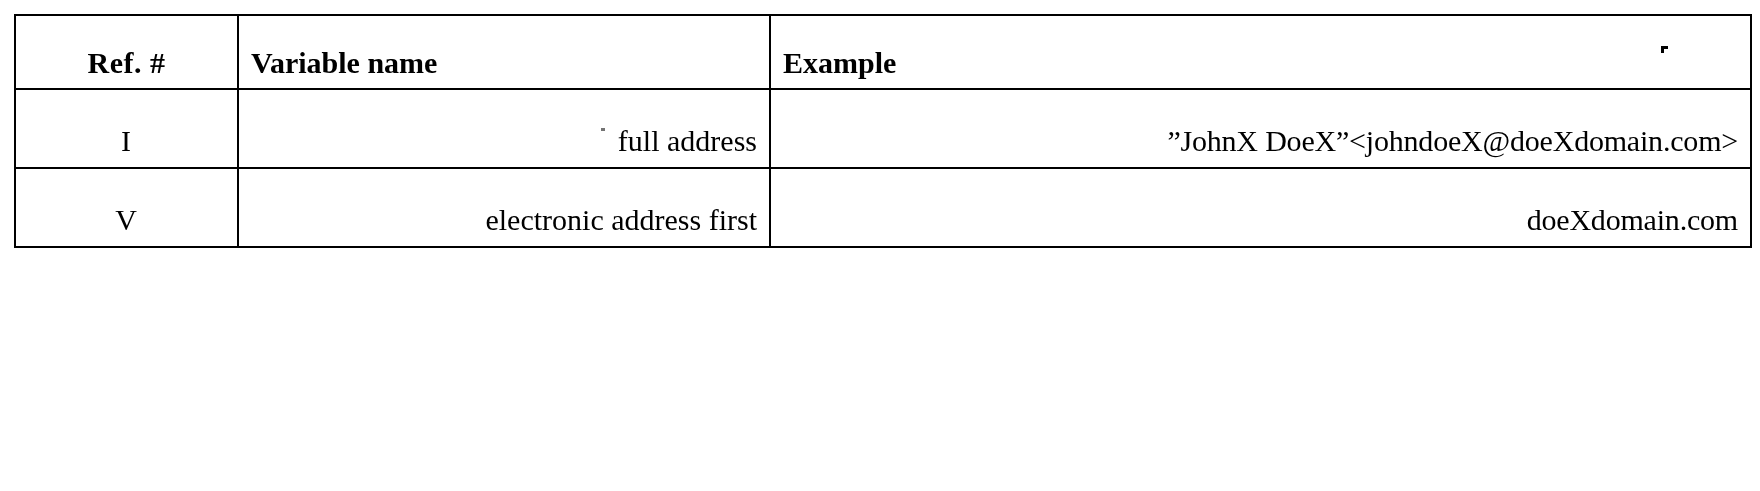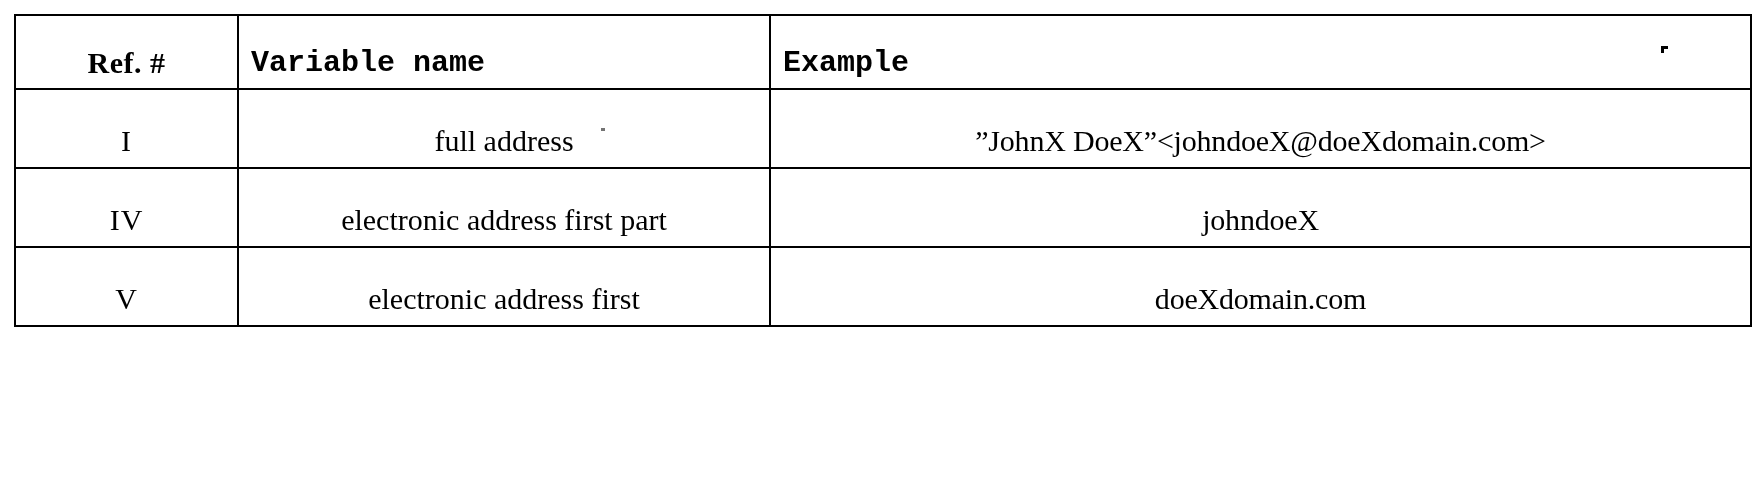--- a/index.html
+++ b/index.html
@@ -46,34 +46,33 @@
     font-weight: bold;
     font-size: 30px;
     padding-bottom: 8px;
   }
   th.h-ref {
     text-align: center;
     letter-spacing: 0.5px;
   }
   th.h-name, th.h-ex {
     text-align: left;
-    font-family: Liberation Mono, monospace;
   }
 
   tr.body-row td {
     height: 68px;
     font-size: 30px;
     padding-bottom: 9px;
   }
   td.c-ref {
     text-align: center;
     letter-spacing: 1px;
   }
   td.c-name, td.c-ex {
-    text-align: center;
+    text-align: right;
     white-space: nowrap;
     margin-top: 44px;
   }
   td.c-ex {
     letter-spacing: -0.2px;
   }
 
   
   .speck {
     position: absolute;
@@ -117,25 +116,20 @@
         <th class="h-ex">Example</th>
       </tr>
     </thead>
     <tbody>
       <tr class="body-row">
         <td class="c-ref">I</td>
         <td class="c-name">full address</td>
         <td class="c-ex">”JohnX DoeX”&lt;johndoeX@doeXdomain.com&gt;</td>
       </tr>
       <tr class="body-row">
-        <td class="c-ref">IV</td>
-        <td class="c-name">electronic address first part</td>
-        <td class="c-ex">johndoeX</td>
-      </tr>
-      <tr class="body-row">
         <td class="c-ref">V</td>
         <td class="c-name">electronic address first</td>
         <td class="c-ex">doeXdomain.com</td>
       </tr>
     </tbody>
   </table>
 
   <div class="speck speck-a"></div>
   <div class="speck speck-b"></div>
   <div class="speck speck-c"></div>

